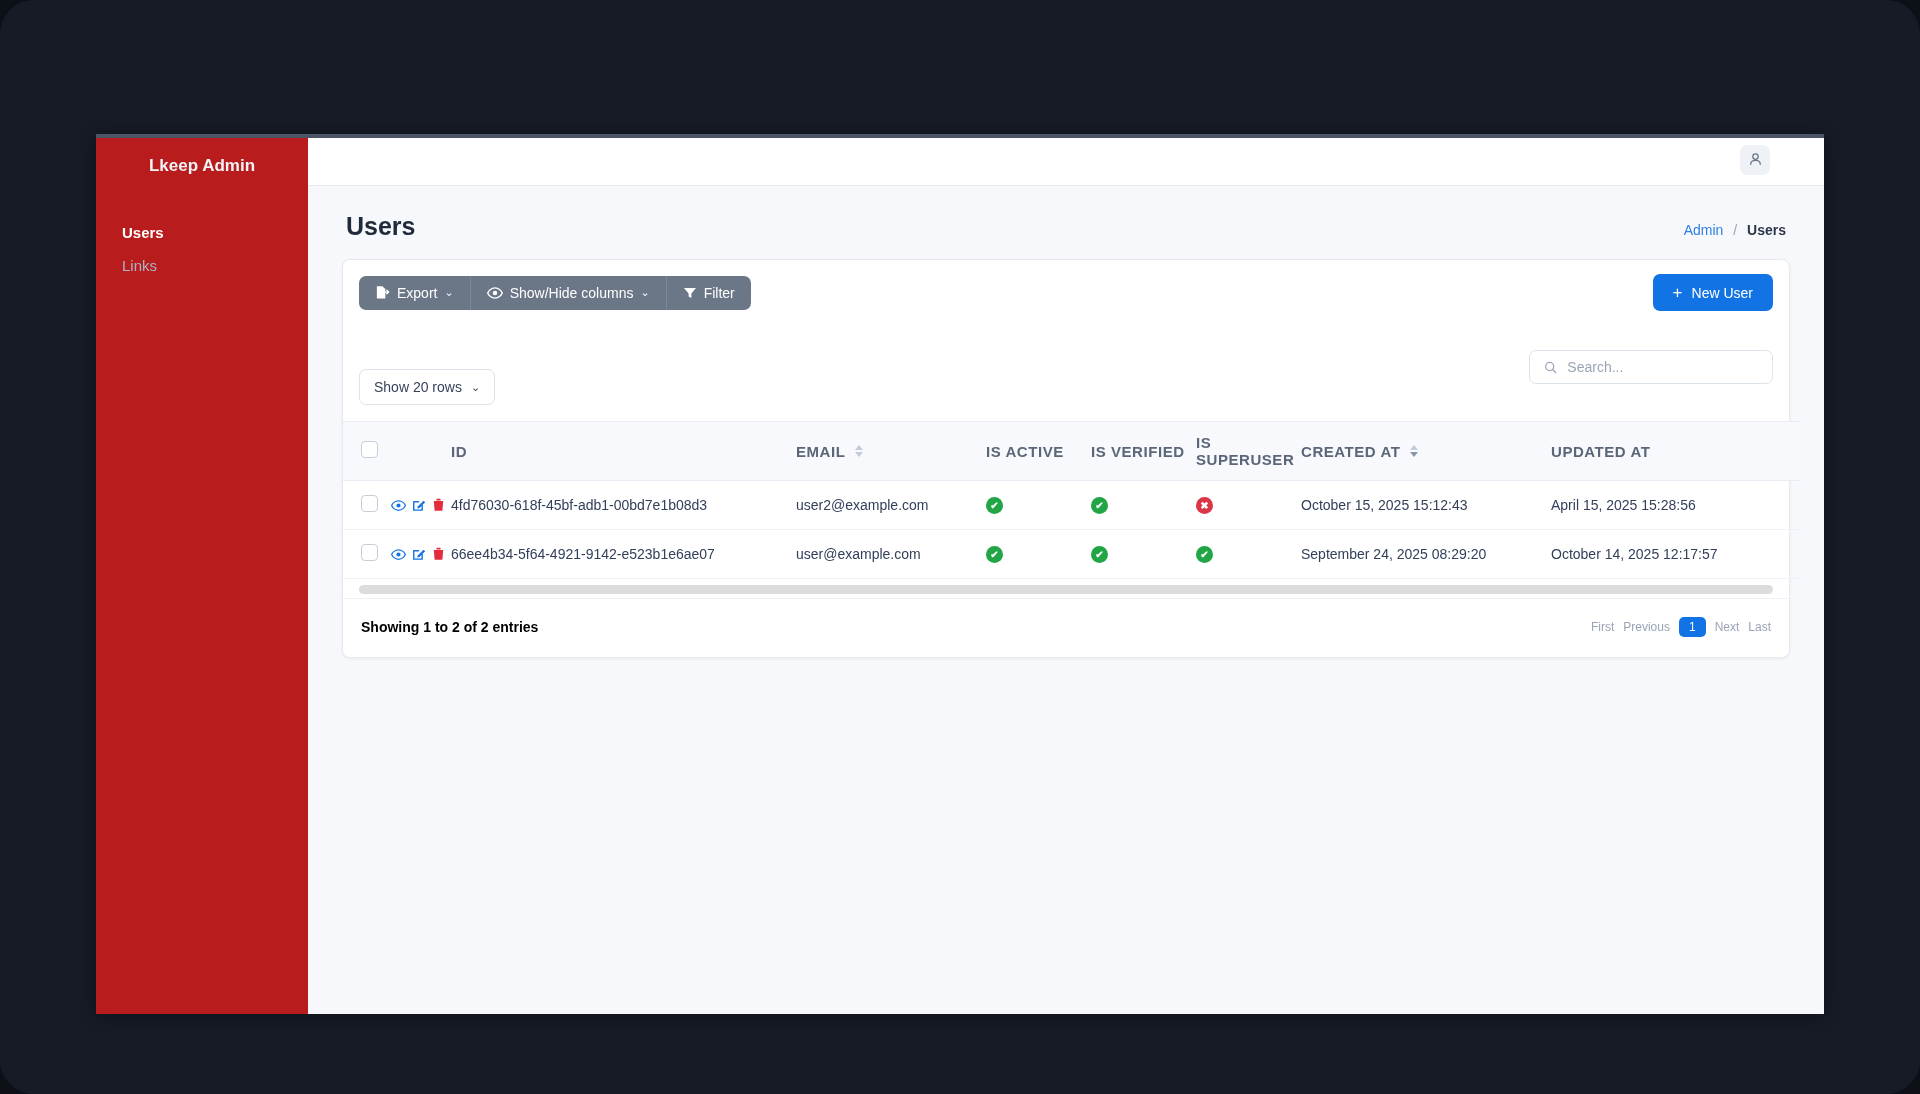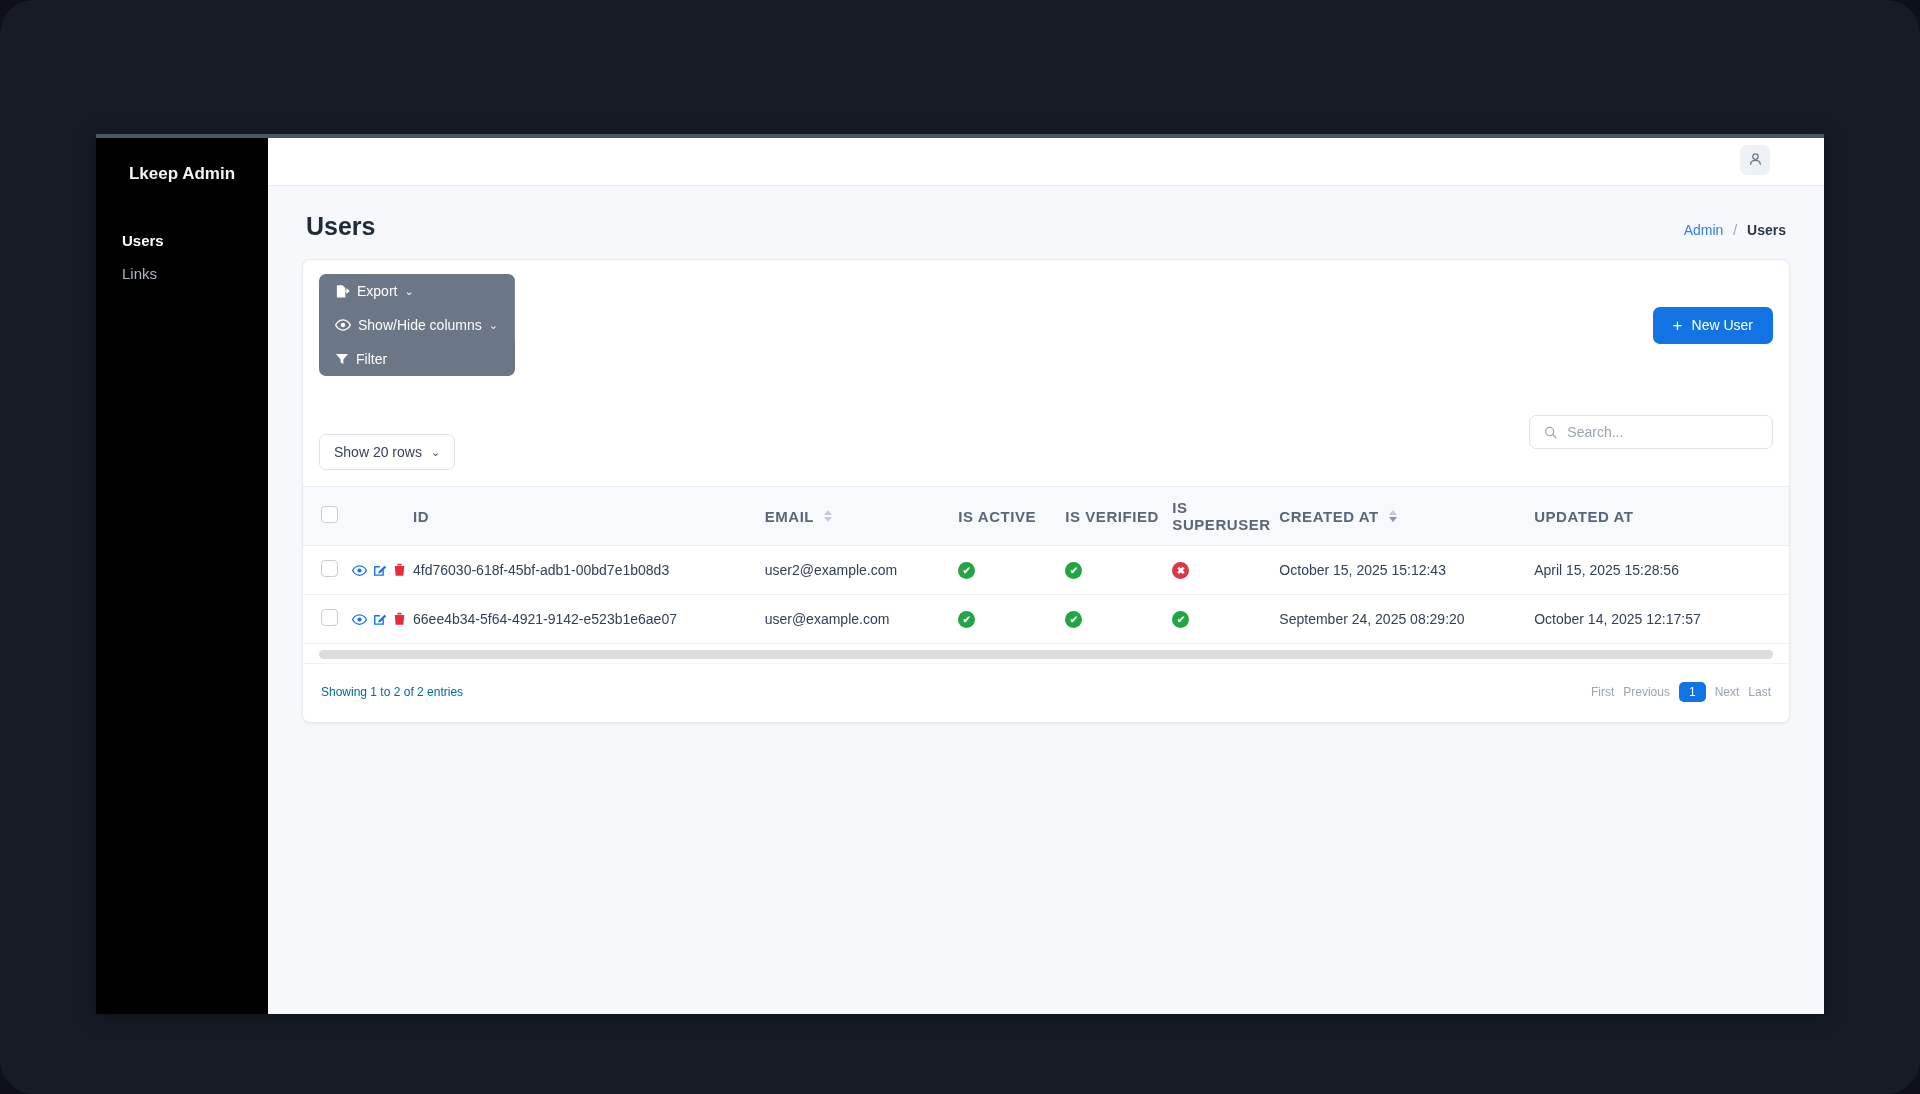--- a/index.html
+++ b/index.html
@@ -35,22 +35,22 @@
     display: flex; background: #f6f8fb;
     box-shadow: 0 2px 18px rgba(0,0,0,.35);
   }
   .app::before{
     content:""; position:absolute; left:0; top:0; width:1728px; height:4px;
     background:#4b5565; z-index:4;
   }
 
   
   .sidebar {
-    width: 172px; flex: none; background: #000000;
-    padding-top: 16px;
+    width: 212px; flex: none; background: #b91c1c;
+    padding-top: 8px;
   }
   .sidebar-title {
     color: #f1f3f6; font-size: 17px; font-weight: bold;
     text-align: center; padding: 14px 0 40px;
   }
   .nav-item {
     display: block; padding: 8px 0 8px 26px;
     font-size: 15px; color: #aab4c4; cursor: pointer;
   }
   .nav-item.active { color: #ffffff; font-weight: bold; }
@@ -83,21 +83,21 @@
   
   .card {
     background: #ffffff; border: 1px solid #e6eaf0; border-radius: 8px;
     box-shadow: 0 1px 3px rgba(16,24,40,.06);
   }
   .card-toolbar {
     display: flex; align-items: center; justify-content: space-between;
     padding: 14px 16px 10px 16px;
   }
   .btn-group {
-    display: flex; background: #6b7687; border-radius: 7px; overflow: hidden; flex-direction: column;
+    display: flex; background: #6b7687; border-radius: 7px; overflow: hidden;
   }
   .tb-btn {
     display: flex; align-items: center; gap: 7px;
     padding: 9px 16px; color: #ffffff; font-size: 14px; cursor: pointer;
     border-right: 1px solid #7d8799; white-space: nowrap;
   }
   .tb-btn:last-child { border-right: none; }
   .caret { font-size: 11px; opacity: .95; }
 
   .btn-primary {
@@ -175,21 +175,21 @@
   .hscroll { padding: 6px 16px 4px 16px; background:#fff; }
   .hscroll-track {
     height: 9px; background: #dcdcdc; border-radius: 5px; width: 100%; cursor: pointer;
   }
 
   .card-footer {
     display: flex; align-items: center; justify-content: space-between;
     padding: 18px 18px 20px 18px; border-top: 1px solid #eef1f6;
     background: #fff; border-radius: 0 0 8px 8px;
   }
-  .entries-text { font-size: 12px; color: #0369a1; }
+  .entries-text { font-size: 14px; color: #000000; font-weight: bold; }
   .pager { display: flex; align-items: center; gap: 9px; font-size: 12px; }
   .pg { color: #9aa4b6; cursor: pointer; }
   .pg.num {
     background: #1274e4; color: #fff; border-radius: 5px;
     padding: 3px 10px; font-weight: 500; cursor: pointer;
   }
 </style>
 </head>
 <body>
 

